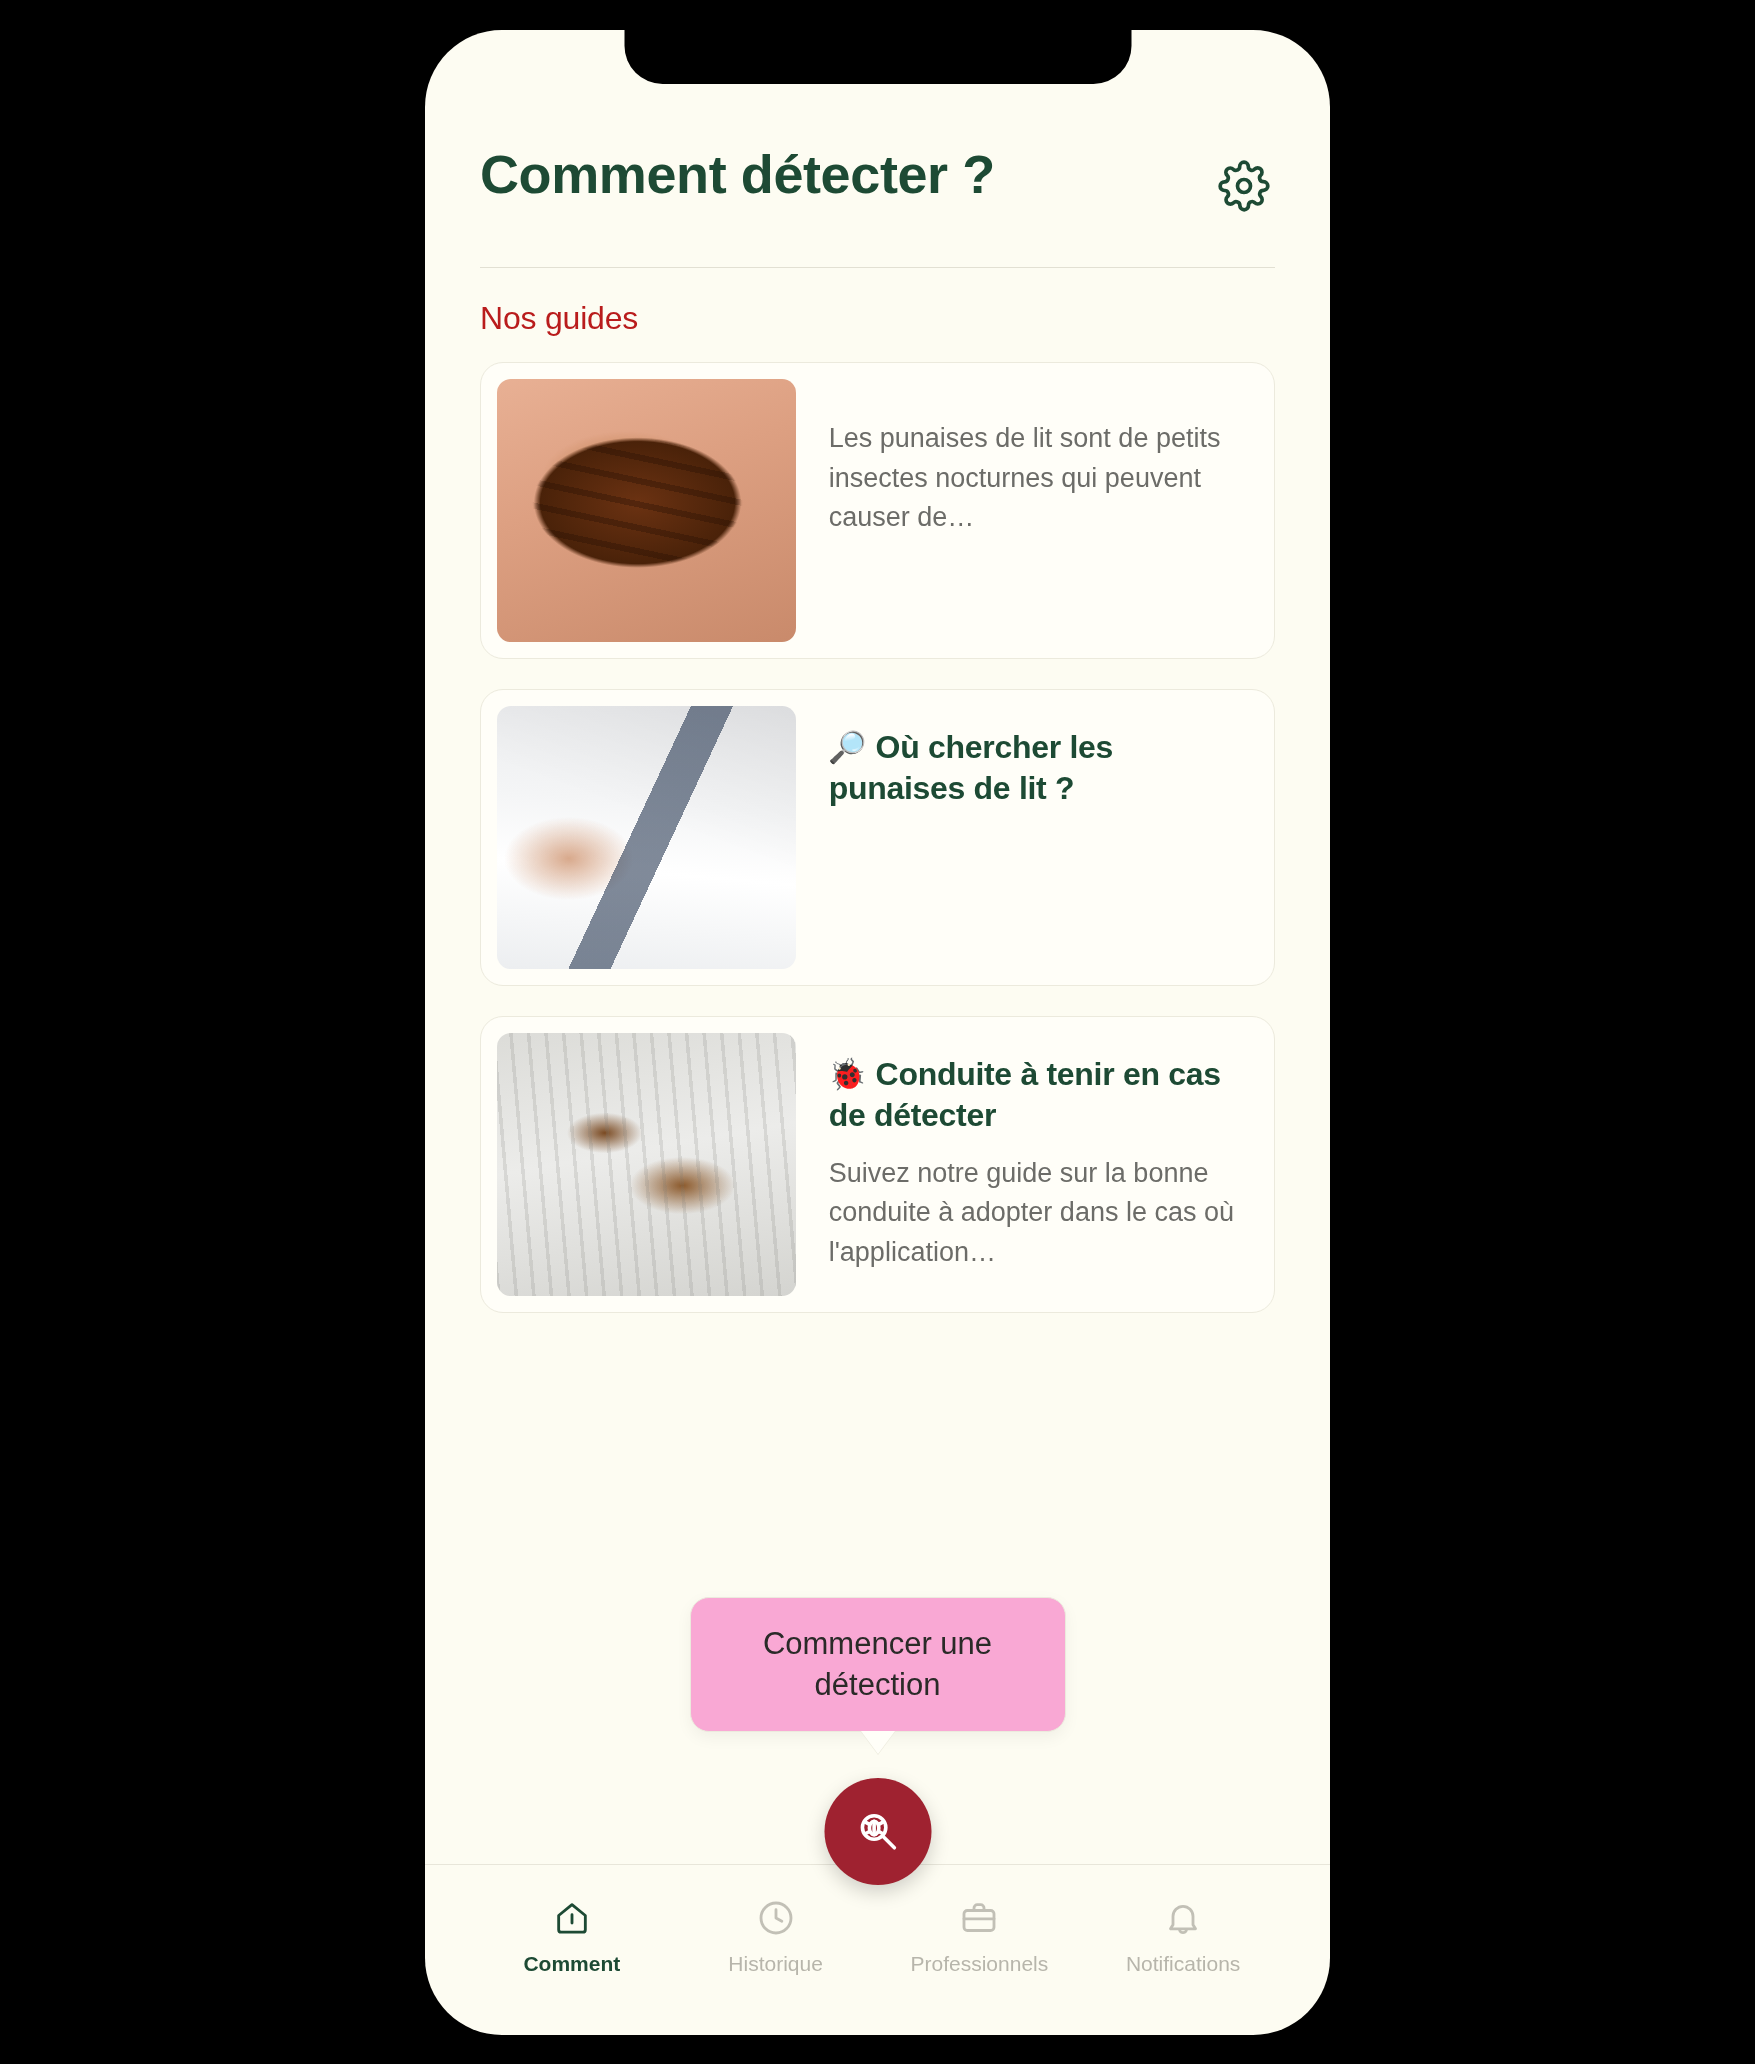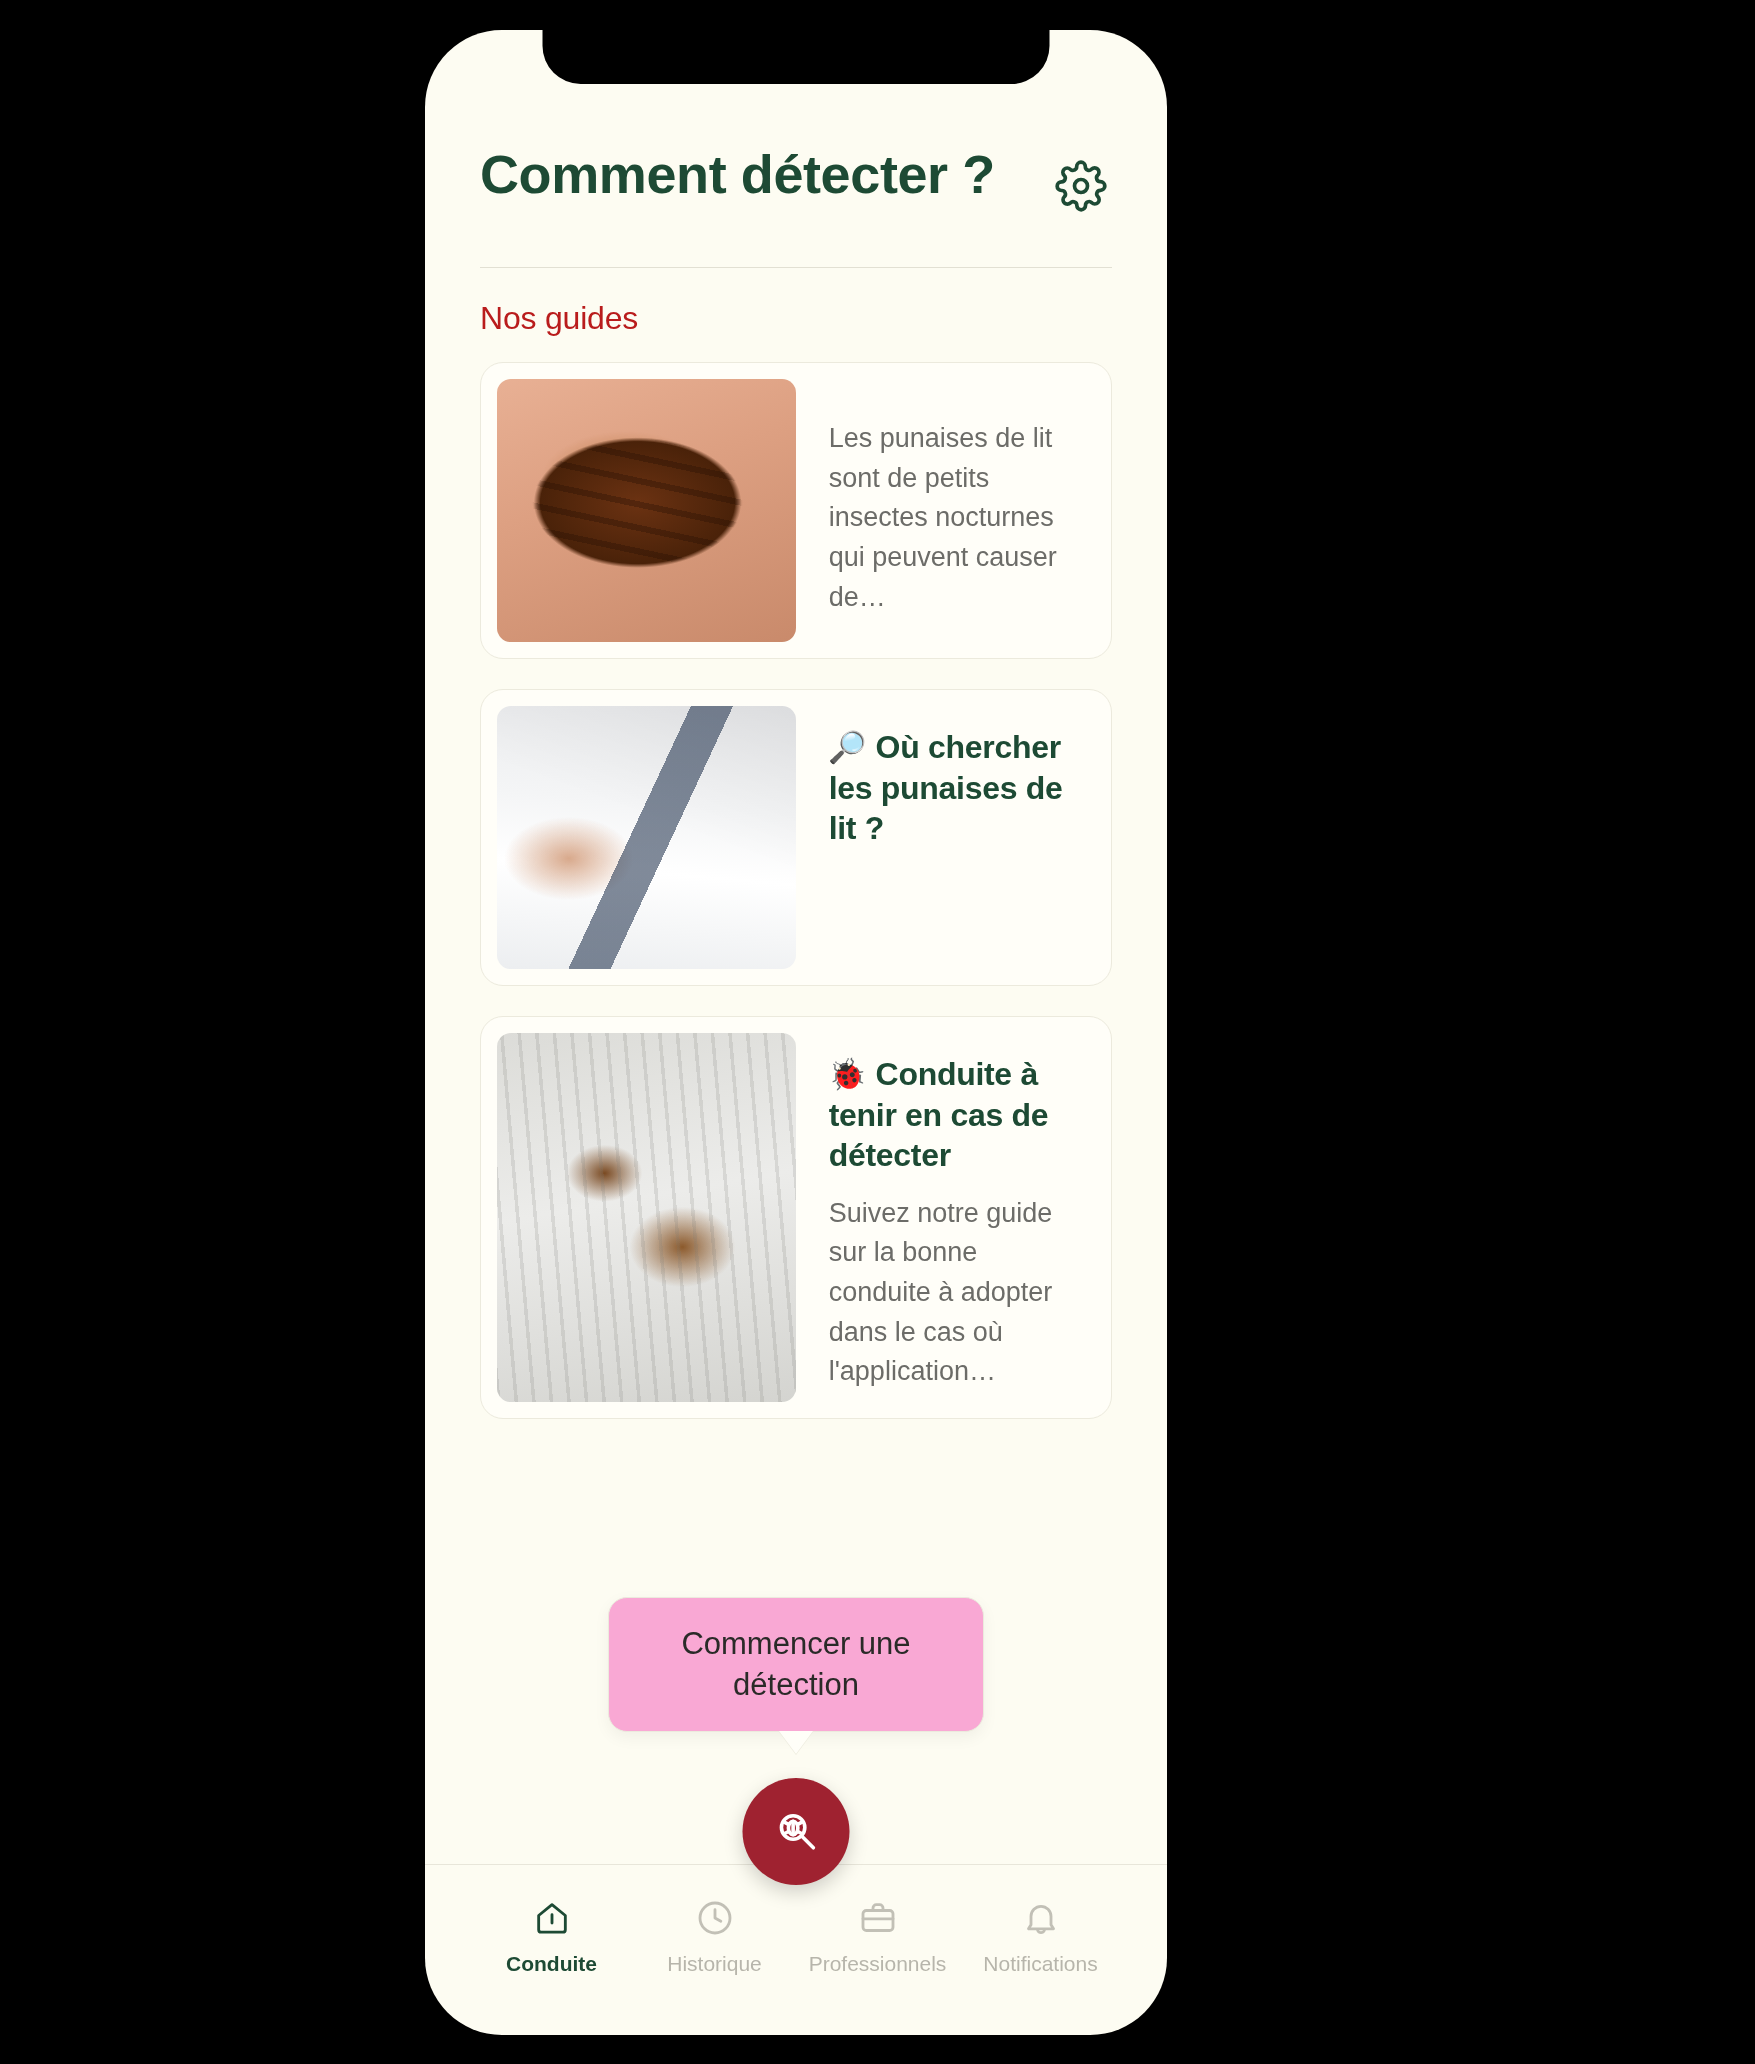--- a/index.html
+++ b/index.html
@@ -9,21 +9,21 @@
     background: #000000;
     font-family: "Liberation Sans", sans-serif;
     overflow: hidden;
   }
 
   
   #phone-frame {
     position: absolute;
     left: 425px;
     top: 30px;
-    width: 742px;
+    width: 905px;
     height: 2005px;
     background: #fdfcf2;
     border-radius: 77px;
     overflow: hidden;
   }
 
   #notch {
     position: absolute;
     left: 50%;
     transform: translateX(-50%);
@@ -316,21 +316,21 @@
 
     <div id="bottom-nav">
 
       <div class="nav-item active">
         <span class="nav-icon">
           <svg width="40" height="40" viewBox="0 0 24 24" fill="none" stroke="#1d4a34" stroke-width="1.7" stroke-linecap="round" stroke-linejoin="round">
             <path d="M4 10.5 12 4l8 6.5V19a1.5 1.5 0 0 1-1.5 1.5h-13A1.5 1.5 0 0 1 4 19z"></path>
             <line x1="12" y1="10" x2="12" y2="15"></line>
           </svg>
         </span>
-        <span class="nav-label">Conduite</span>
+        <span class="nav-label">Comment</span>
       </div>
 
       <div class="nav-item">
         <span class="nav-icon">
           <svg width="40" height="40" viewBox="0 0 24 24" fill="none" stroke="#c2c0b6" stroke-width="1.7" stroke-linecap="round" stroke-linejoin="round">
             <circle cx="12" cy="12" r="9"></circle>
             <polyline points="12 7 12 12 15.5 14"></polyline>
           </svg>
         </span>
         <span class="nav-label">Historique</span>

